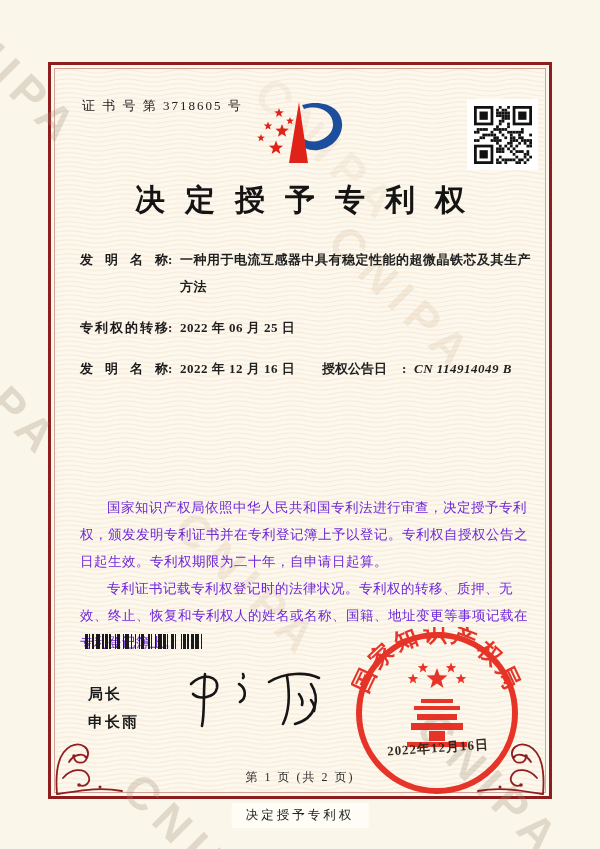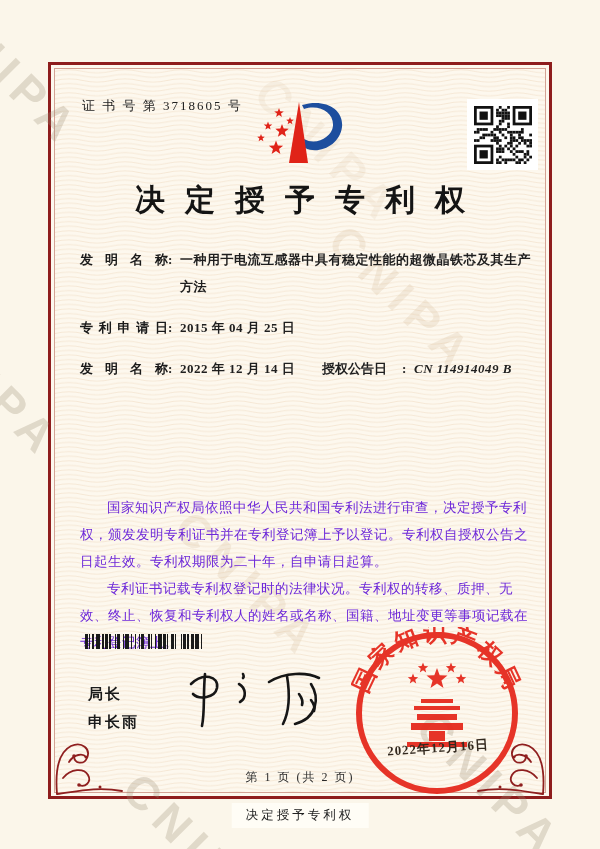--- a/index.html
+++ b/index.html
@@ -318,24 +318,24 @@
     </svg>
 </div>
 
 <div class="title">决定授予专利权</div>
 
 <div class="fields">
   <div class="frow">
     <span class="flabel">发明名称</span><span class="fcolon">:</span><span class="fvalue">一种用于电流互感器中具有稳定性能的超微晶铁芯及其生产方法</span>
   </div>
   <div class="frow">
-    <span class="flabel">专利申请日</span><span class="fcolon">:</span><span class="fvalue">2015 年 04 月 25 日</span>
+    <span class="flabel">专利权的转移</span><span class="fcolon">:</span><span class="fvalue">2022 年 06 月 25 日</span>
   </div>
   <div class="frow grant-row">
-    <span class="flabel">发明名称</span><span class="fcolon">:</span><span class="fvalue">2022 年 12 月 14 日</span><span class="flabel2">授权公告日</span><span class="fcolon">:</span><span class="fvalue2">CN 114914049 B</span>
+    <span class="flabel">发明名称</span><span class="fcolon">:</span><span class="fvalue">2022 年 12 月 16 日</span><span class="flabel2">授权公告日</span><span class="fcolon">:</span><span class="fvalue2">CN 114914049 B</span>
   </div>
 </div>
 
 <div class="bodytext">
   <p>国家知识产权局依照中华人民共和国专利法进行审查，决定授予专利权，颁发发明专利证书并在专利登记簿上予以登记。专利权自授权公告之日起生效。专利权期限为二十年，自申请日起算。</p>
   <p>专利证书记载专利权登记时的法律状况。专利权的转移、质押、无效、终止、恢复和专利权人的姓名或名称、国籍、地址变更等事项记载在专利登记簿上。</p>
 </div>
 
 <div class="barcode" id="barcode">
     <div class="bar" style="width: 2.7px; background: rgb(26, 26, 26);"></div>

